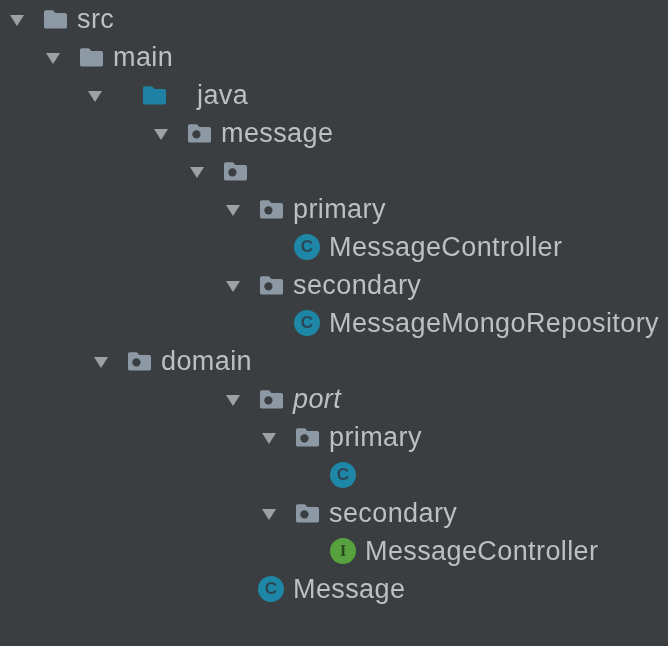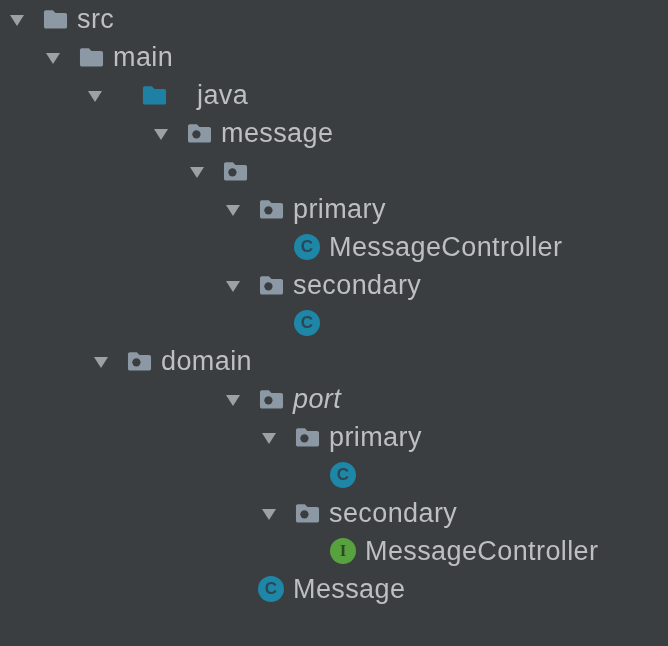--- a/index.html
+++ b/index.html
@@ -151,20 +151,21 @@
           <circle class="pkg-dot" cx="9.8" cy="12.4" r="4.3"></circle>
         </svg>
       </span>
     <span class="label">secondary</span>
   </div>
     <div class="row" style="padding-left: 262px;">
     <span class="twisty"></span>
     <span class="icon">
         <span class="circle class">C</span>
       </span>
+    <span class="label">MessageMongoRepository</span>
   </div>
     <div class="row" style="padding-left: 94px;">
     <span class="twisty">
         <span class="tri"></span>
       </span>
     <span class="icon">
         <svg width="25" height="22" viewBox="0 0 26 22">
           <path class="folder-body" d="M1 4 C1 2.9 1.9 2 3 2 H10.2 L13 4.8 H23 C24.1 4.8 25 5.7 25 6.8 V19 C25 20.1 24.1 21 23 21 H3 C1.9 21 1 20.1 1 19 Z"></path>
           <circle class="pkg-dot" cx="9.8" cy="12.4" r="4.3"></circle>
         </svg>

